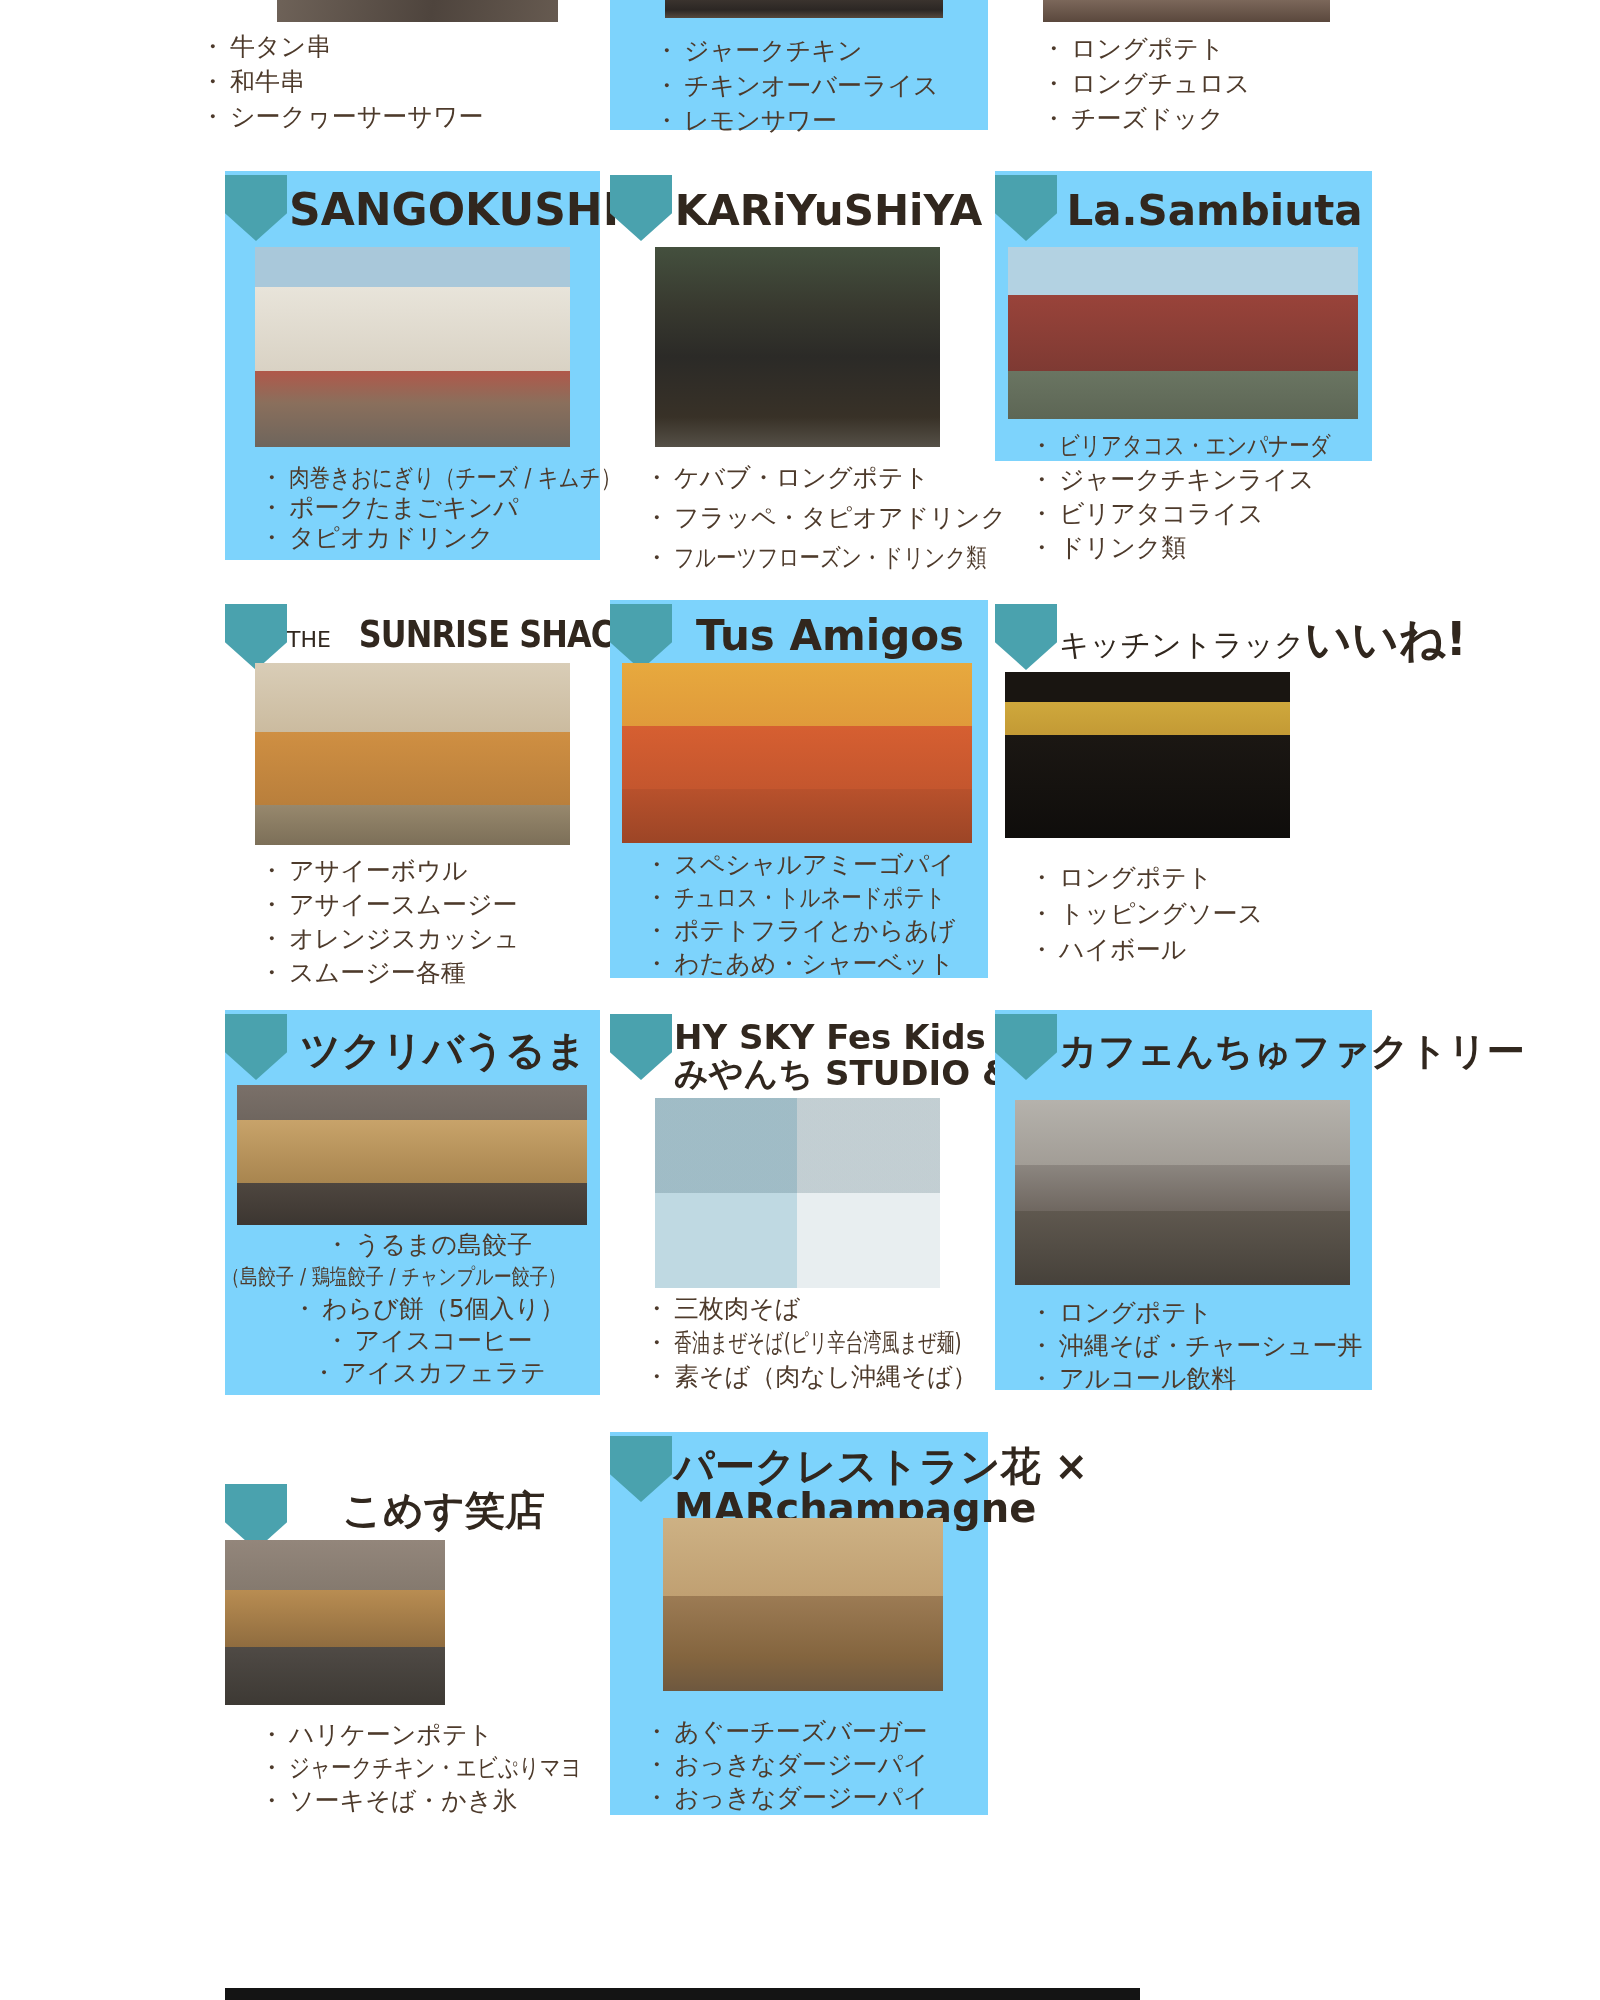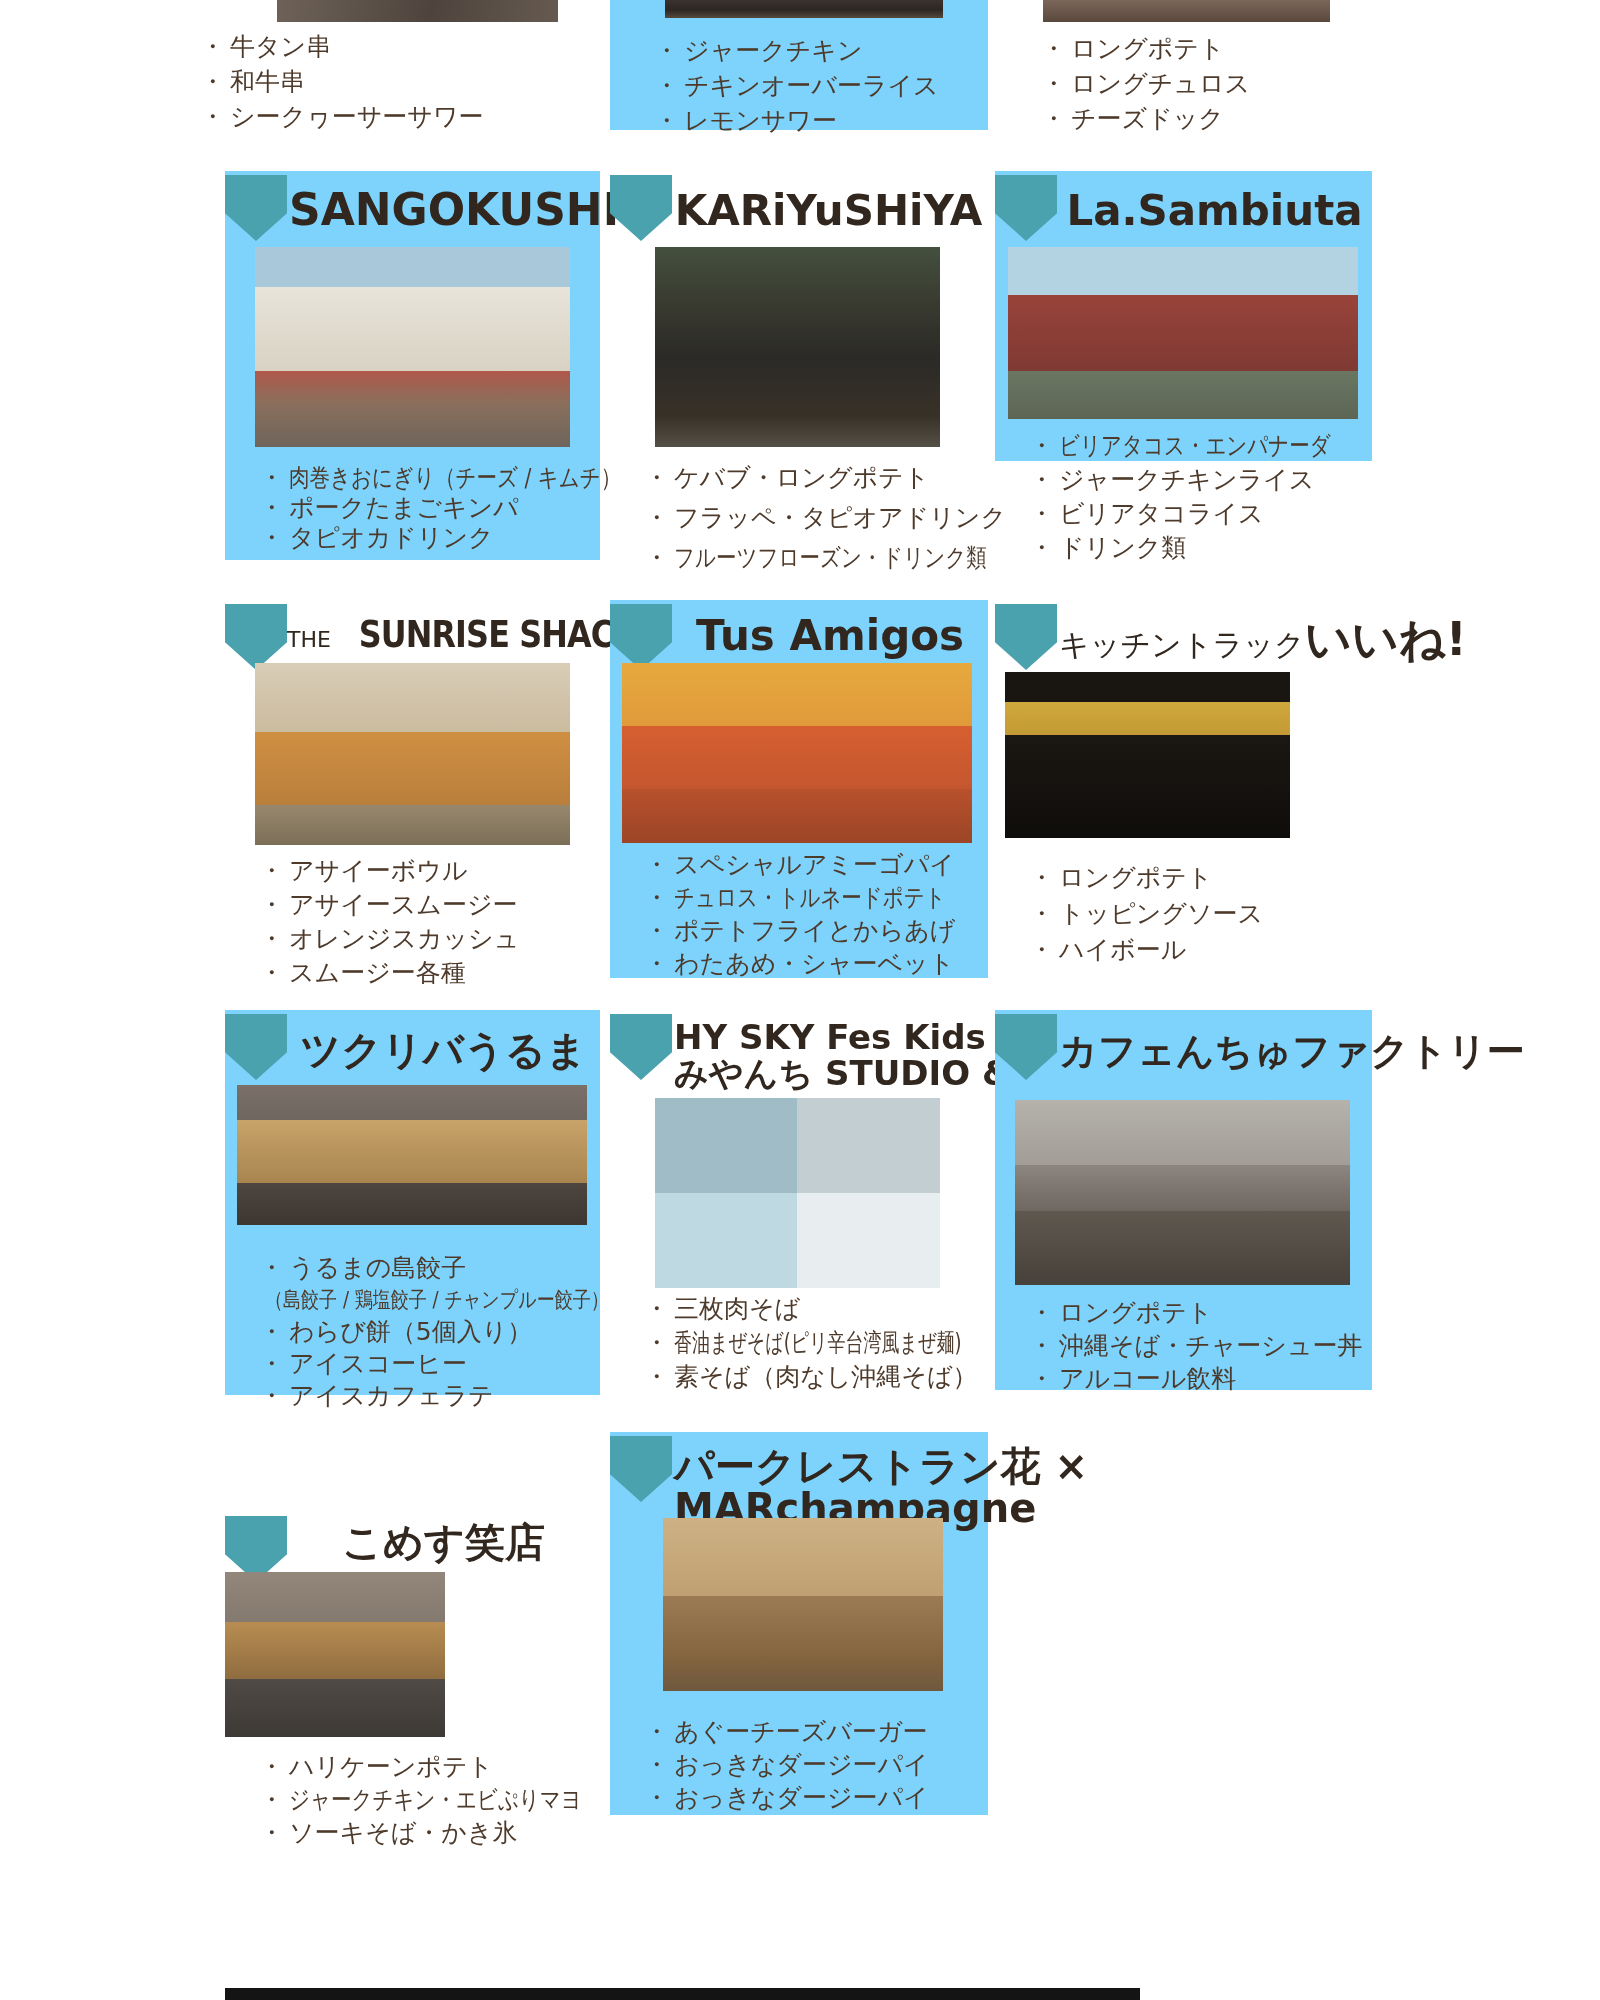--- a/index.html
+++ b/index.html
@@ -146,21 +146,21 @@
       <li>ロングポテト</li>
       <li>トッピングソース</li>
       <li>ハイボール</li>
     </ul>
   </div>
 
   <div class="card blue" style="left:225px;top:1010px;height:385px;">
     <div class="arrow"></div>
     <div class="title" style="top:18px;font-size:40px;">ツクリバうるま</div>
     <div class="photo ph9" style="left:12px;top:75px;width:350px;height:140px;"></div>
-    <ul class="menu" style="top:243px;gap:2px;">
+    <ul class="menu" style="top:220px;gap:2px;align-items:center;">
       <li>うるまの島餃子</li>
       <li class="cont small"><span class="sq">（島餃子 / 鶏塩餃子 / チャンプルー餃子）</span></li>
       <li>わらび餅（5個入り）</li>
       <li>アイスコーヒー</li>
       <li>アイスカフェラテ</li>
     </ul>
   </div>
 
   <div class="card" style="left:610px;top:1010px;height:385px;">
     <div class="arrow"></div>
@@ -178,21 +178,21 @@
     <div class="arrow"></div>
     <div class="title" style="top:20px;font-size:38px;">カフェんちゅファクトリー</div>
     <div class="photo ph11" style="left:20px;top:90px;width:335px;height:185px;"></div>
     <ul class="menu" style="top:288px;gap:3px;">
       <li>ロングポテト</li>
       <li>沖縄そば・チャーシュー丼</li>
       <li>アルコール飲料</li>
     </ul>
   </div>
 
-  <div class="card" style="left:225px;top:1512px;height:350px;">
+  <div class="card" style="left:225px;top:1480px;height:350px;">
     <div class="arrow"></div>
     <div class="title" style="top:8px;font-size:40px;">こめす笑店</div>
     <div class="photo ph12" style="left:0;top:60px;width:220px;height:165px;"></div>
     <ul class="menu" style="top:240px;gap:3px;">
       <li>ハリケーンポテト</li>
       <li><span class="sq">ジャークチキン・エビぷりマヨ</span></li>
       <li>ソーキそば・かき氷</li>
     </ul>
   </div>
 

